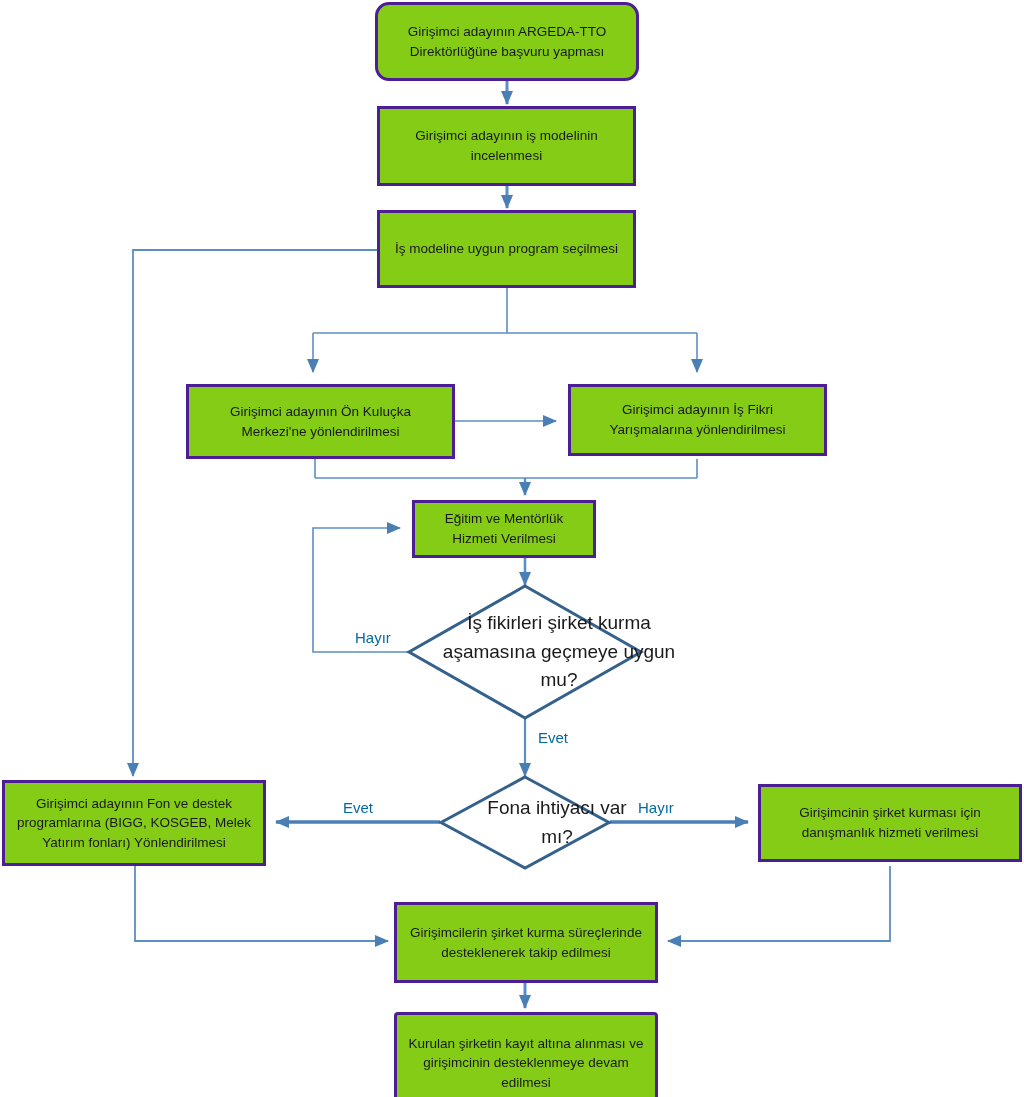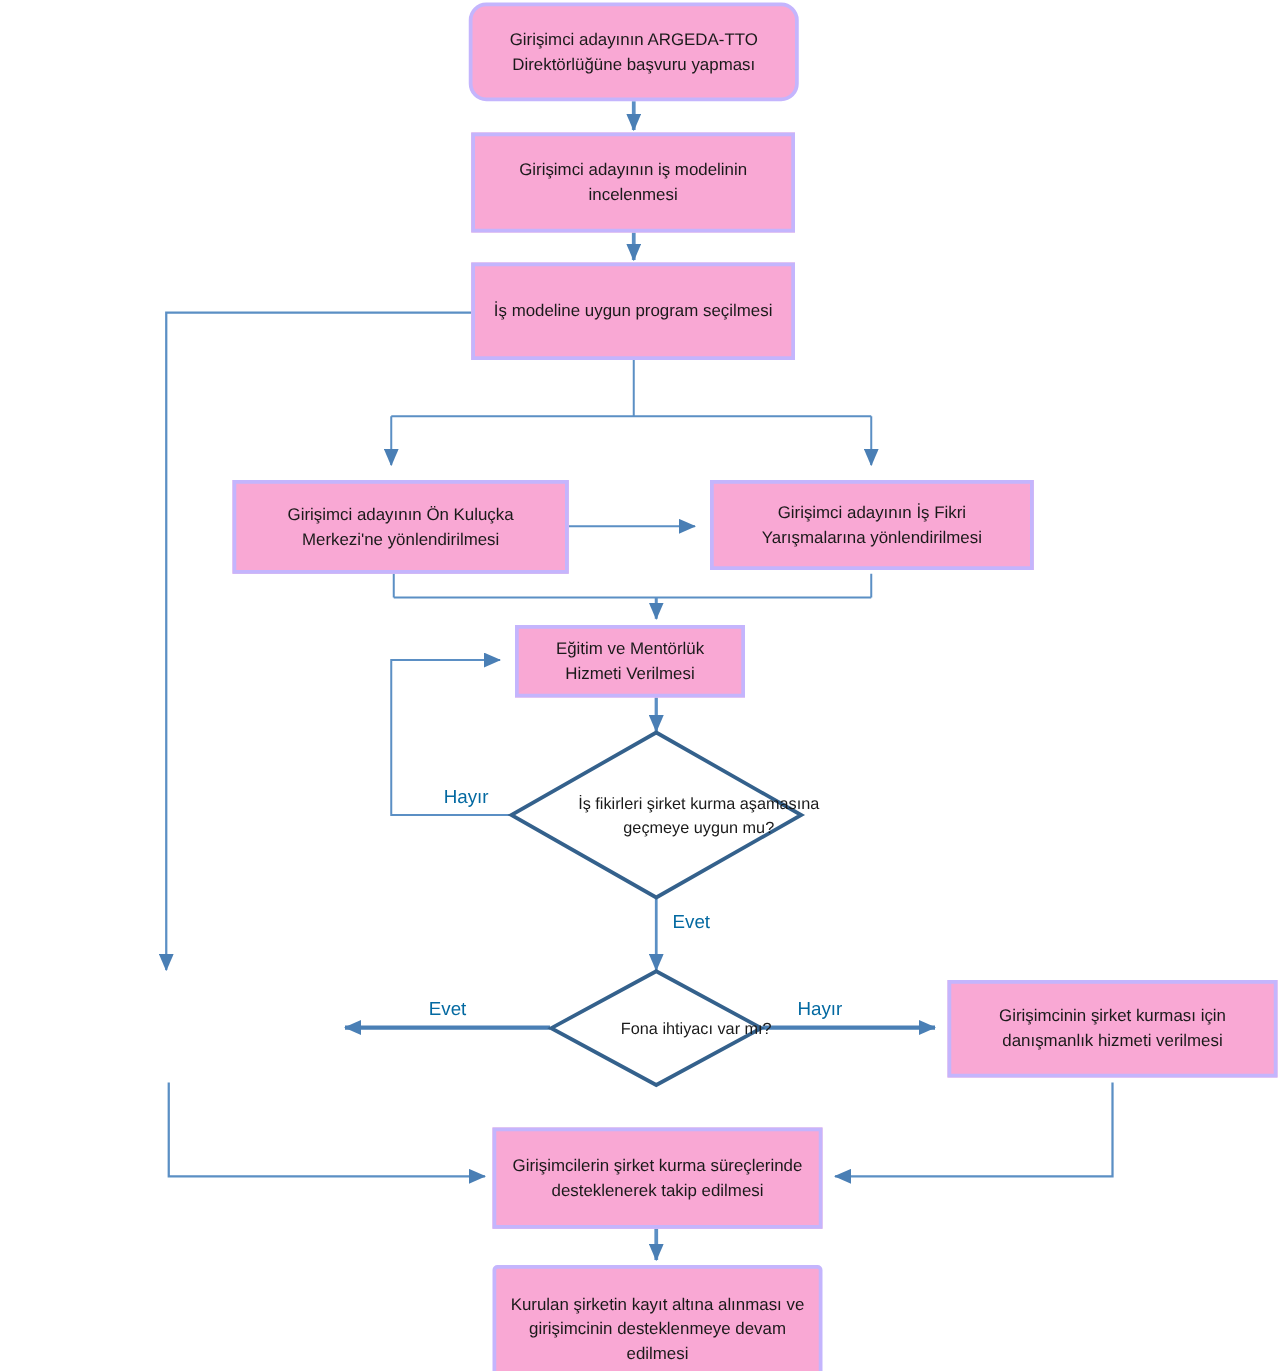--- a/index.html
+++ b/index.html
@@ -1,28 +1,28 @@
 <!DOCTYPE html>
 <html><head>
 <meta charset="utf-8">
 <style>
   html,body{margin:0;padding:0;background:#ffffff;}
   #canvas{position:relative;width:1024px;height:1097px;background:#ffffff;
           font-family:"Liberation Sans","DejaVu Sans",sans-serif;overflow:hidden;}
   .node{position:absolute;box-sizing:border-box;display:flex;align-items:center;
-        justify-content:center;text-align:center;background:#f9a8d4;
-        border:3px solid #c4b5fd;color:#1a1a1a;font-size:13.5px;line-height:1.45;
+        justify-content:center;text-align:center;background:#84cc16;
+        border:3px solid #4c1d95;color:#1a1a1a;font-size:13.5px;line-height:1.45;
         padding:4px 8px;z-index:3;}
   .node.round{border-radius:14px;}
   .node.soft{border-radius:4px;}
   .diamond{position:absolute;z-index:3;}
   .diamond svg{position:absolute;left:0;top:0;overflow:visible;}
   .diamond .dtext{position:absolute;left:0;top:0;width:100%;height:100%;
         display:flex;align-items:center;justify-content:center;text-align:center;
-        font-size:13px;line-height:1.5;color:#1a1a1a;}
+        font-size:19px;line-height:1.5;color:#1a1a1a;}
   .edgelabel{position:absolute;font-size:15px;color:#0369a1;z-index:4;
         background:transparent;white-space:nowrap;}
   #wires{position:absolute;left:0;top:0;width:1024px;height:1097px;z-index:1;}
 </style>
 </head>
 <body>
 
 <div id="canvas">
 
   <svg id="wires" viewBox="0 0 1024 1097" xmlns="http://www.w3.org/2000/svg">
@@ -101,20 +101,23 @@
     <div class="dtext" style="padding:0 34px;">İş fikirleri şirket kurma aşamasına geçmeye uygun mu?</div>
   </div>
 
   <div class="diamond" style="left:440px;top:776px;width:170px;height:93px;">
     <svg width="170" height="93" viewBox="0 0 170 93" xmlns="http://www.w3.org/2000/svg">
       <polygon points="85,1 169,46.5 85,92 1,46.5" fill="#ffffff" stroke="#34618c" stroke-width="3"></polygon>
     </svg>
     <div class="dtext" style="padding:0 32px;">Fona ihtiyacı var mı?</div>
   </div>
 
+  <div class="node" style="left:2px;top:780px;width:264px;height:86px;">
+    <span>Girişimci adayının Fon ve destek programlarına (BIGG, KOSGEB, Melek Yatırım fonları) Yönlendirilmesi</span>
+  </div>
 
   <div class="node" style="left:758px;top:784px;width:264px;height:78px;">
     <span>Girişimcinin şirket kurması için danışmanlık hizmeti verilmesi</span>
   </div>
 
   <div class="node" style="left:394px;top:902px;width:264px;height:81px;">
     <span>Girişimcilerin şirket kurma süreçlerinde desteklenerek takip edilmesi</span>
   </div>
 
   <div class="node soft" style="left:394px;top:1012px;width:264px;height:102px;">

